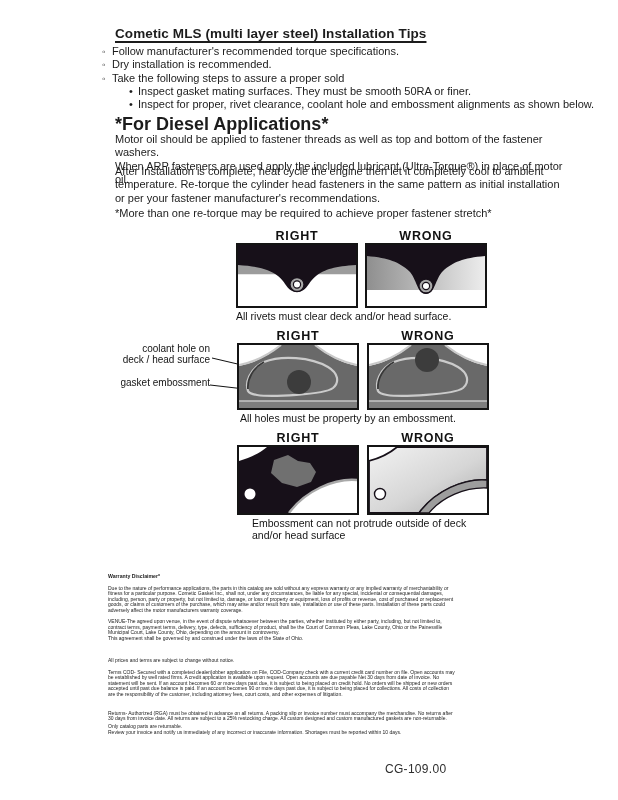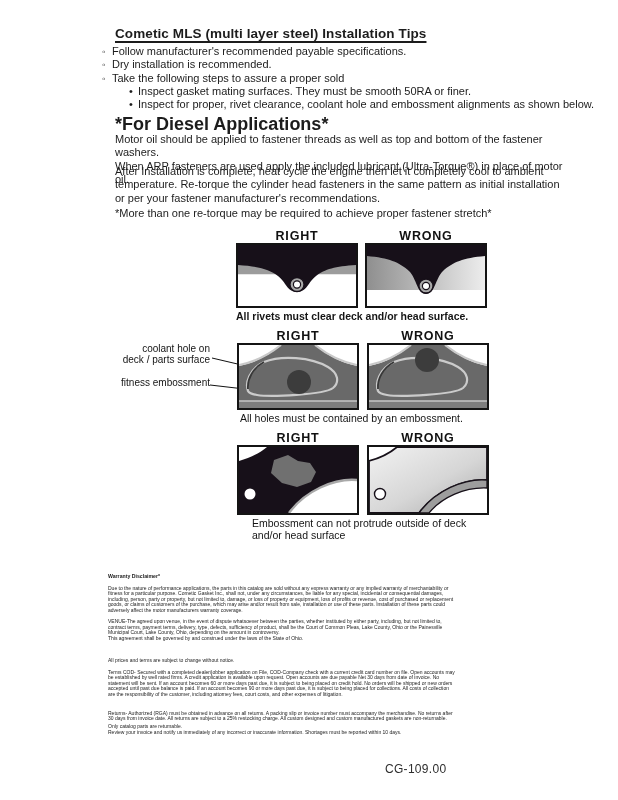--- a/index.html
+++ b/index.html
@@ -37,21 +37,21 @@
 </head>
 <body>
 
 <div class="page">
 
   <div class="abs title">Cometic MLS (multi layer steel) Installation Tips</div>
 
   <div class="abs bullets">
     <div class="b-row">
       <span class="b-mark">◦</span>
-      <span>Follow manufacturer's recommended payable specifications.</span>
+      <span>Follow manufacturer's recommended torque specifications.</span>
     </div>
     <div class="b-row">
       <span class="b-mark">◦</span>
       <span>Dry installation is recommended.</span>
     </div>
     <div class="b-row">
       <span class="b-mark">◦</span>
       <span>Take the following steps to assure a proper sold</span>
     </div>
     <div class="b-row b-sub">
@@ -95,28 +95,28 @@
         </linearGradient>
       </defs>
       <rect width="118" height="61" fill="#ffffff"></rect>
       <rect x="0" y="11" width="118" height="34" fill="url(#gDeck)"></rect>
       <rect x="0" y="45" width="118" height="16" fill="#ffffff"></rect>
       <path d="M0,0 H118 V11 C96,13 86,17 76,26 C68,34 68,49 59,49 C50,49 50,34 42,26 C32,17 22,13 0,11 Z" fill="#171019"></path>
       <circle cx="59" cy="41" r="7" fill="#a8a8a8" stroke="#171019" stroke-width="1.3"></circle>
       <circle cx="59" cy="41" r="3.6" fill="#ffffff" stroke="#171019" stroke-width="1.2"></circle>
     </svg>
   </div>
-  <div class="abs caption" style="left:236px;top:311px;font-weight:bold;">All rivets must clear deck and/or head surface.</div>
+  <div class="abs caption" style="left:236px;top:311px;">All rivets must clear deck and/or head surface.</div>
 
   <div class="abs fig-label" style="left:237px;top:329px;">RIGHT</div>
   <div class="abs fig-label" style="left:367px;top:329px;">WRONG</div>
 
   <div class="abs ann" style="left:100px;top:343px;width:110px;">coolant hole on
-deck / parts surface</div>
-  <div class="abs ann" style="left:95px;top:377px;width:115px;">fitness embossment</div>
+deck / head surface</div>
+  <div class="abs ann" style="left:95px;top:377px;width:115px;">gasket embossment</div>
   <svg class="abs" style="left:205px;top:345px;" width="100" height="55">
     <line x1="7" y1="13" x2="92" y2="33" stroke="#111" stroke-width="1"></line>
     <line x1="5" y1="40" x2="57" y2="46" stroke="#111" stroke-width="1"></line>
   </svg>
 
   <div class="abs panel" style="left:237px;top:343px;">
     <svg width="118" height="63" viewBox="0 0 118 63">
       <rect width="118" height="63" fill="#696969"></rect>
       <path d="M0,0 H42 C32,9 16,18 0,21 Z" fill="#ffffff"></path>
       <path d="M118,0 H76 C86,9 102,18 118,21 Z" fill="#ffffff"></path>
@@ -136,21 +136,21 @@
       <path d="M118,0 H76 C86,9 102,18 118,21 Z" fill="#ffffff"></path>
       <path d="M0,20 C16,17 32,8 42,0" stroke="#c9c9c9" stroke-width="2.2" fill="none"></path>
       <path d="M118,20 C102,17 86,8 76,0" stroke="#c9c9c9" stroke-width="2.2" fill="none"></path>
       <rect x="0" y="56" width="118" height="7" fill="#7d7d7d"></rect>
       <line x1="0" y1="56" x2="118" y2="56" stroke="#c6c6c6" stroke-width="1.4"></line>
       <path d="M9,46 C6,38 10,24 25,17 C42,10 72,12 89,22 C99,28 101,37 94,43 C85,50 31,52 18,50 C12,49 10,48 9,46 Z" stroke="#cbcbcb" stroke-width="2.2" fill="none"></path>
       <path d="M25,17 C14,23 8,34 9,44" stroke="#383838" stroke-width="1.8" fill="none"></path>
       <circle cx="58" cy="15" r="12" fill="#3c3c3c"></circle>
     </svg>
   </div>
-  <div class="abs caption" style="left:240px;top:413px;">All holes must be contained by an embossment.</div>
+  <div class="abs caption" style="left:240px;top:413px;">All holes must be property by an embossment.</div>
 
   <div class="abs fig-label" style="left:237px;top:431px;">RIGHT</div>
   <div class="abs fig-label" style="left:367px;top:431px;">WRONG</div>
 
   <div class="abs panel" style="left:237px;top:445px;">
     <svg width="118" height="66" viewBox="0 0 118 66">
       <rect width="118" height="66" fill="#ffffff"></rect>
       <path d="M0,14 C11,11 21,6 28,0 H118 V33 C95,31 66,44 50,66 H0 Z" fill="#171019"></path>
       <path d="M50,66 C66,44 95,31 118,33" stroke="#a9a9a9" stroke-width="2.4" fill="none"></path>
       <path d="M35,13 L49,8 L59,14 L71,16 L77,25 L72,35 L58,40 L43,36 L32,26 Z" fill="#707070"></path>

